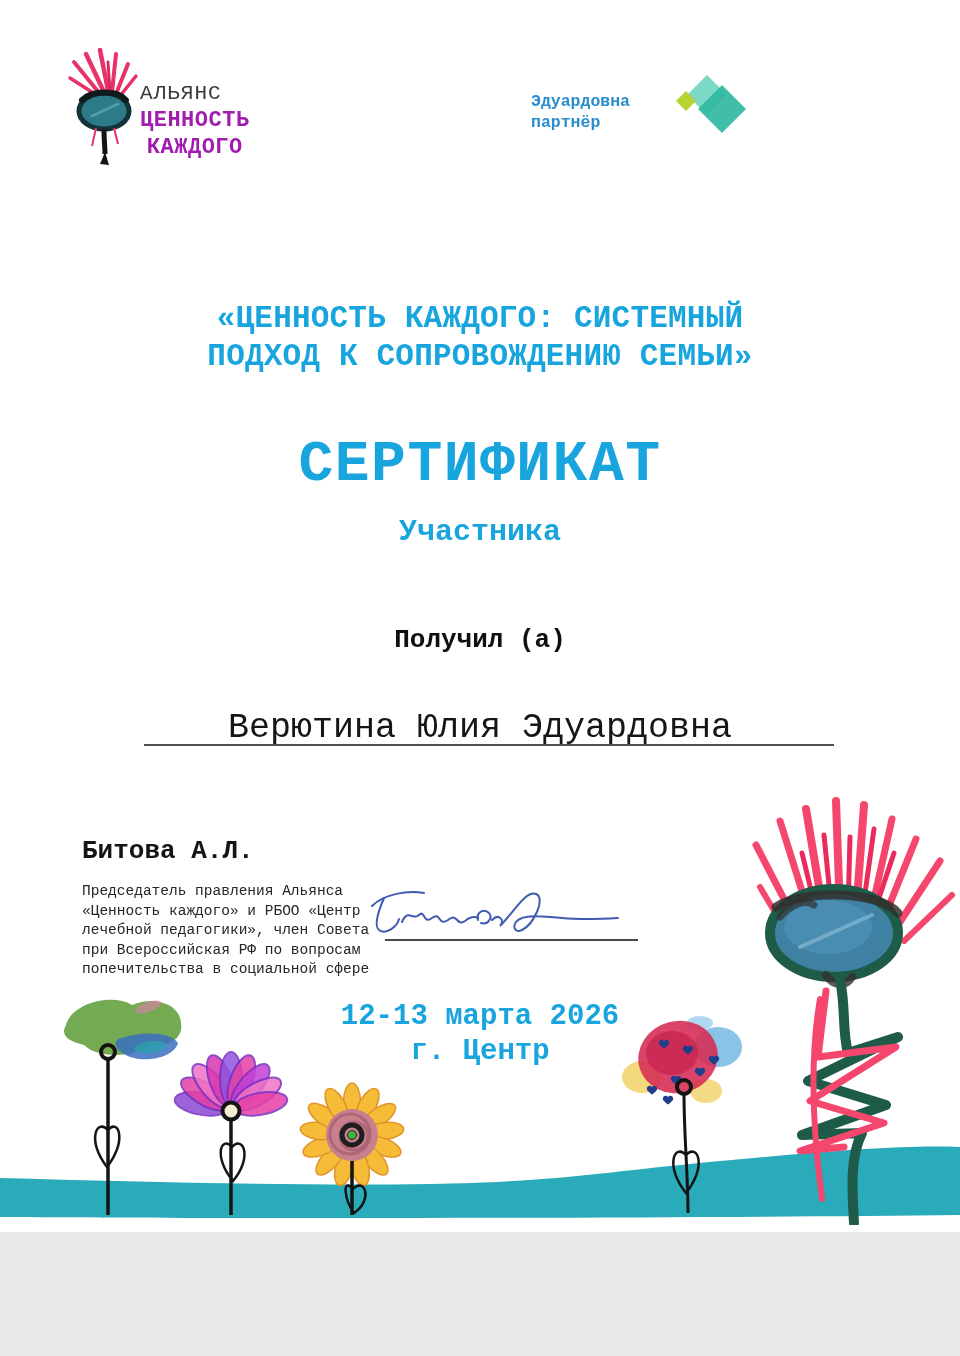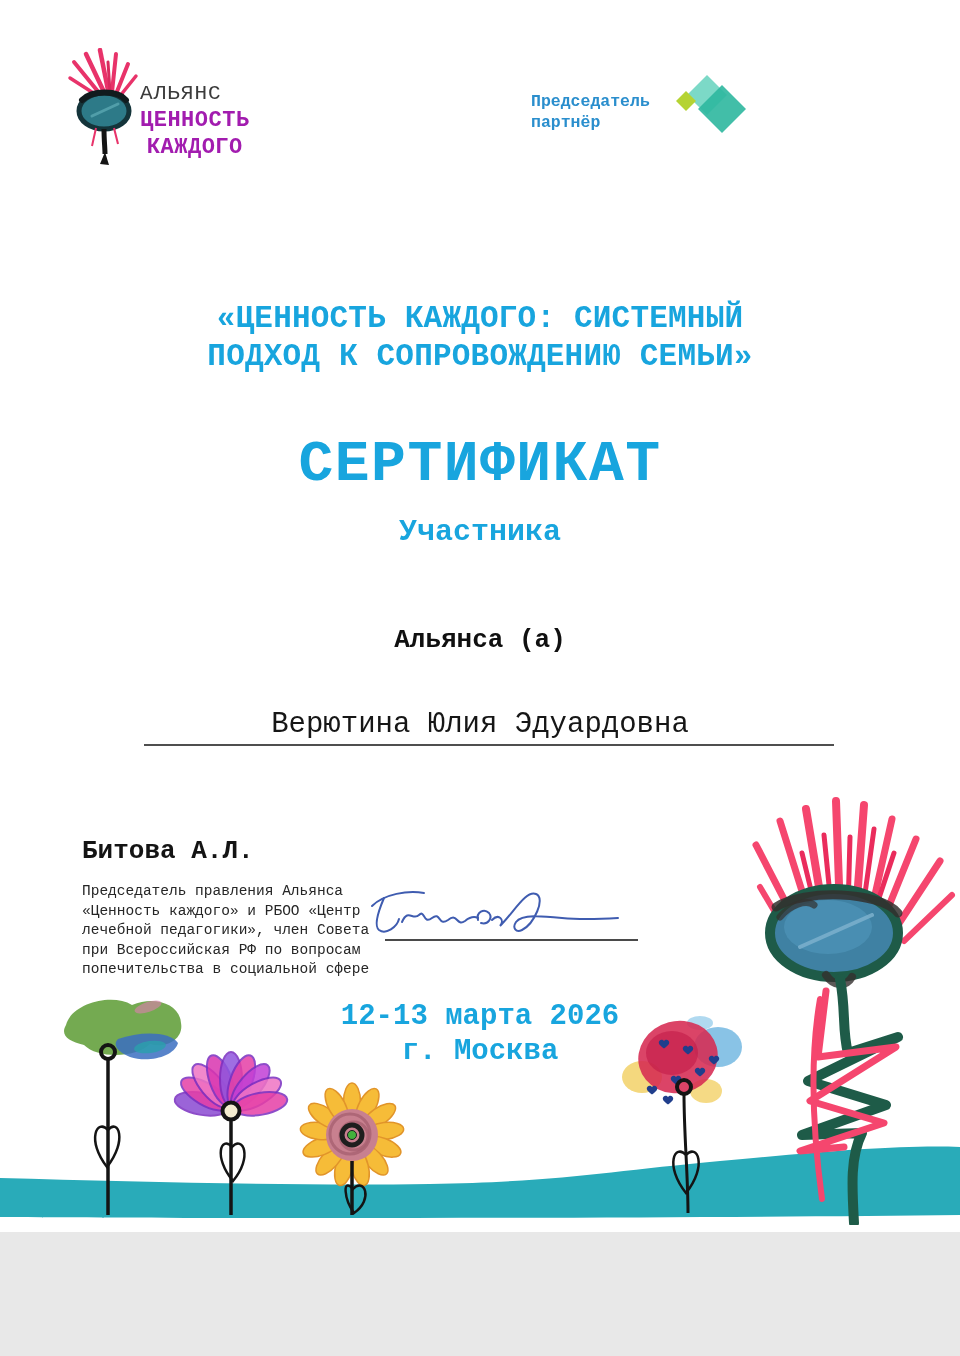--- a/index.html
+++ b/index.html
@@ -17,21 +17,21 @@
   .alliance-text .l2,.alliance-text .l3{font-size:22px;font-weight:800;color:#a21caf;letter-spacing:.5px;text-align:center;}
   .partner{left:531px;top:91px;font-size:16.5px;font-weight:700;color:#2a8ecd;line-height:21px;}
   .vklad-text{left:754px;top:76px;font-size:28px;font-weight:700;color:#1d4956;line-height:32px;}
 
   
   .conf-line{top:253px;font-size:25px;font-weight:700;color:#18a5de;}
   .conf-name{top:300px;font-size:31px;font-weight:800;color:#18a5de;line-height:38px;letter-spacing:.2px;}
   .cert-title{top:432px;font-size:58px;font-weight:800;color:#18a5de;letter-spacing:1.5px;}
   .cert-sub{top:515px;font-size:30px;font-weight:700;color:#18a5de;}
   .recipient-label{top:625px;font-size:26px;font-weight:700;color:#101010;}
-  .recipient-name{top:708px;font-size:29px;font-weight:400;color:#161616;}
+  .recipient-name{top:708px;font-size:35px;font-weight:400;color:#161616;}
   .name-underline{top:744px;left:144px;width:690px;border-top:2px solid #4f4f4f;height:0;}
 
   
   .sig-name{left:82px;top:836px;font-size:26px;font-weight:700;color:#141414;}
   .sig-role{left:82px;top:882px;font-size:14.5px;line-height:19.5px;color:#262626;}
   .sig-line{top:939px;left:385px;width:253px;border-top:2px solid #4a4a4a;height:0;}
 
   
   .event-dates{top:1000px;font-size:29px;font-weight:800;color:#18a5de;}
   .event-city{top:1035px;font-size:29px;font-weight:800;color:#18a5de;}
@@ -69,39 +69,39 @@
     <path d="M50,80 L54,96" stroke="#e8336a" stroke-width="2"></path>
   </svg>
 
   <div class="abs alliance-text">
     <div class="l1">АЛЬЯНС</div>
     <div class="l2">ЦЕННОСТЬ</div>
     <div class="l3">КАЖДОГО</div>
   </div>
 
   <div class="abs partner">
-    <div>Председатель</div>
+    <div>Эдуардовна</div>
     <div>партнёр</div>
   </div>
 
   <svg class="abs" style="left:676px;top:73px" width="72" height="64" viewBox="0 0 72 64">
     <path d="M31,2 L51,22 L31,42 L11,22 Z" fill="#7cd9c7"></path>
     <path d="M46,12 L70,36 L46,60 L22,36 Z" fill="#2eb79e" fill-opacity=".9"></path>
     <path d="M10,18 L20,28 L10,38 L0,28 Z" fill="#b5d333"></path>
   </svg>
 
 
   <div class="abs center cert-title">СЕРТИФИКАТ</div>
   <div class="abs center conf-name">
     <div>«ЦЕННОСТЬ КАЖДОГО: СИСТЕМНЫЙ</div>
     <div>ПОДХОД К СОПРОВОЖДЕНИЮ СЕМЬИ»</div>
   </div>
   <div class="abs center cert-sub">Участника</div>
 
-  <div class="abs center recipient-label">Альянса (а)</div>
+  <div class="abs center recipient-label">Получил (а)</div>
   <div class="abs center recipient-name">Верютина Юлия Эдуардовна</div>
   <div class="abs name-underline"></div>
 
   <div class="abs sig-name">Битова А.Л.</div>
   <div class="abs sig-role">
     <div>Председатель правления Альянса</div>
     <div>«Ценность каждого» и РБОО «Центр</div>
     <div>лечебной педагогики», член Совета</div>
     <div>при Всероссийская РФ по вопросам</div>
     <div>попечительства в социальной сфере</div>
@@ -112,21 +112,21 @@
       <path d="M6,34 C18,22 42,18 58,21"></path>
       <path d="M18,26 C12,40 8,54 13,58 C20,63 31,55 33,47"></path>
       <path d="M36,50 C42,36 47,49 53,43 C59,37 57,53 66,46 C75,39 72,55 82,48 C92,40 90,55 99,49 C104,45 108,44 112,46"></path>
       <path d="M112,48 C110,40 118,36 123,41 C127,46 122,53 115,51"></path>
       <path d="M126,48 C133,41 139,48 134,54 C148,40 160,18 170,22 C180,26 168,52 156,58 C150,61 146,56 150,50 C156,42 176,44 196,46 C216,48 236,47 252,46"></path>
     </g>
   </svg>
   <div class="abs sig-line"></div>
 
   <div class="abs center event-dates">12-13 марта 2026</div>
-  <div class="abs center event-city">г. Москва</div>
+  <div class="abs center event-city">г. Центр</div>
 
   <svg class="abs" style="left:0;top:795px" width="960" height="430" viewBox="0 0 960 430">
     <defs>
       <path id="h4" d="M0,0 c-1.9,-2.7 -5.6,-0.8 -5.2,1.9 c0.3,2.1 2.9,3.5 5.2,5.6 c2.3,-2.1 4.9,-3.5 5.2,-5.6 c0.4,-2.7 -3.3,-4.6 -5.2,-1.9 Z"></path>
     </defs>
 
     <path d="M0,383 C140,387 300,391 430,389 C560,387 610,376 720,366 C830,356 900,350 960,352 L960,420 C700,423 240,424 0,422 Z" fill="#29abb9"></path>
 
     <g>
       <path d="M66,230 C72,208 112,198 132,210 C156,200 180,210 181,228 C184,244 166,254 150,249 C136,263 98,264 84,250 C68,246 60,240 66,230 Z" fill="#68a342" opacity=".92"></path>

